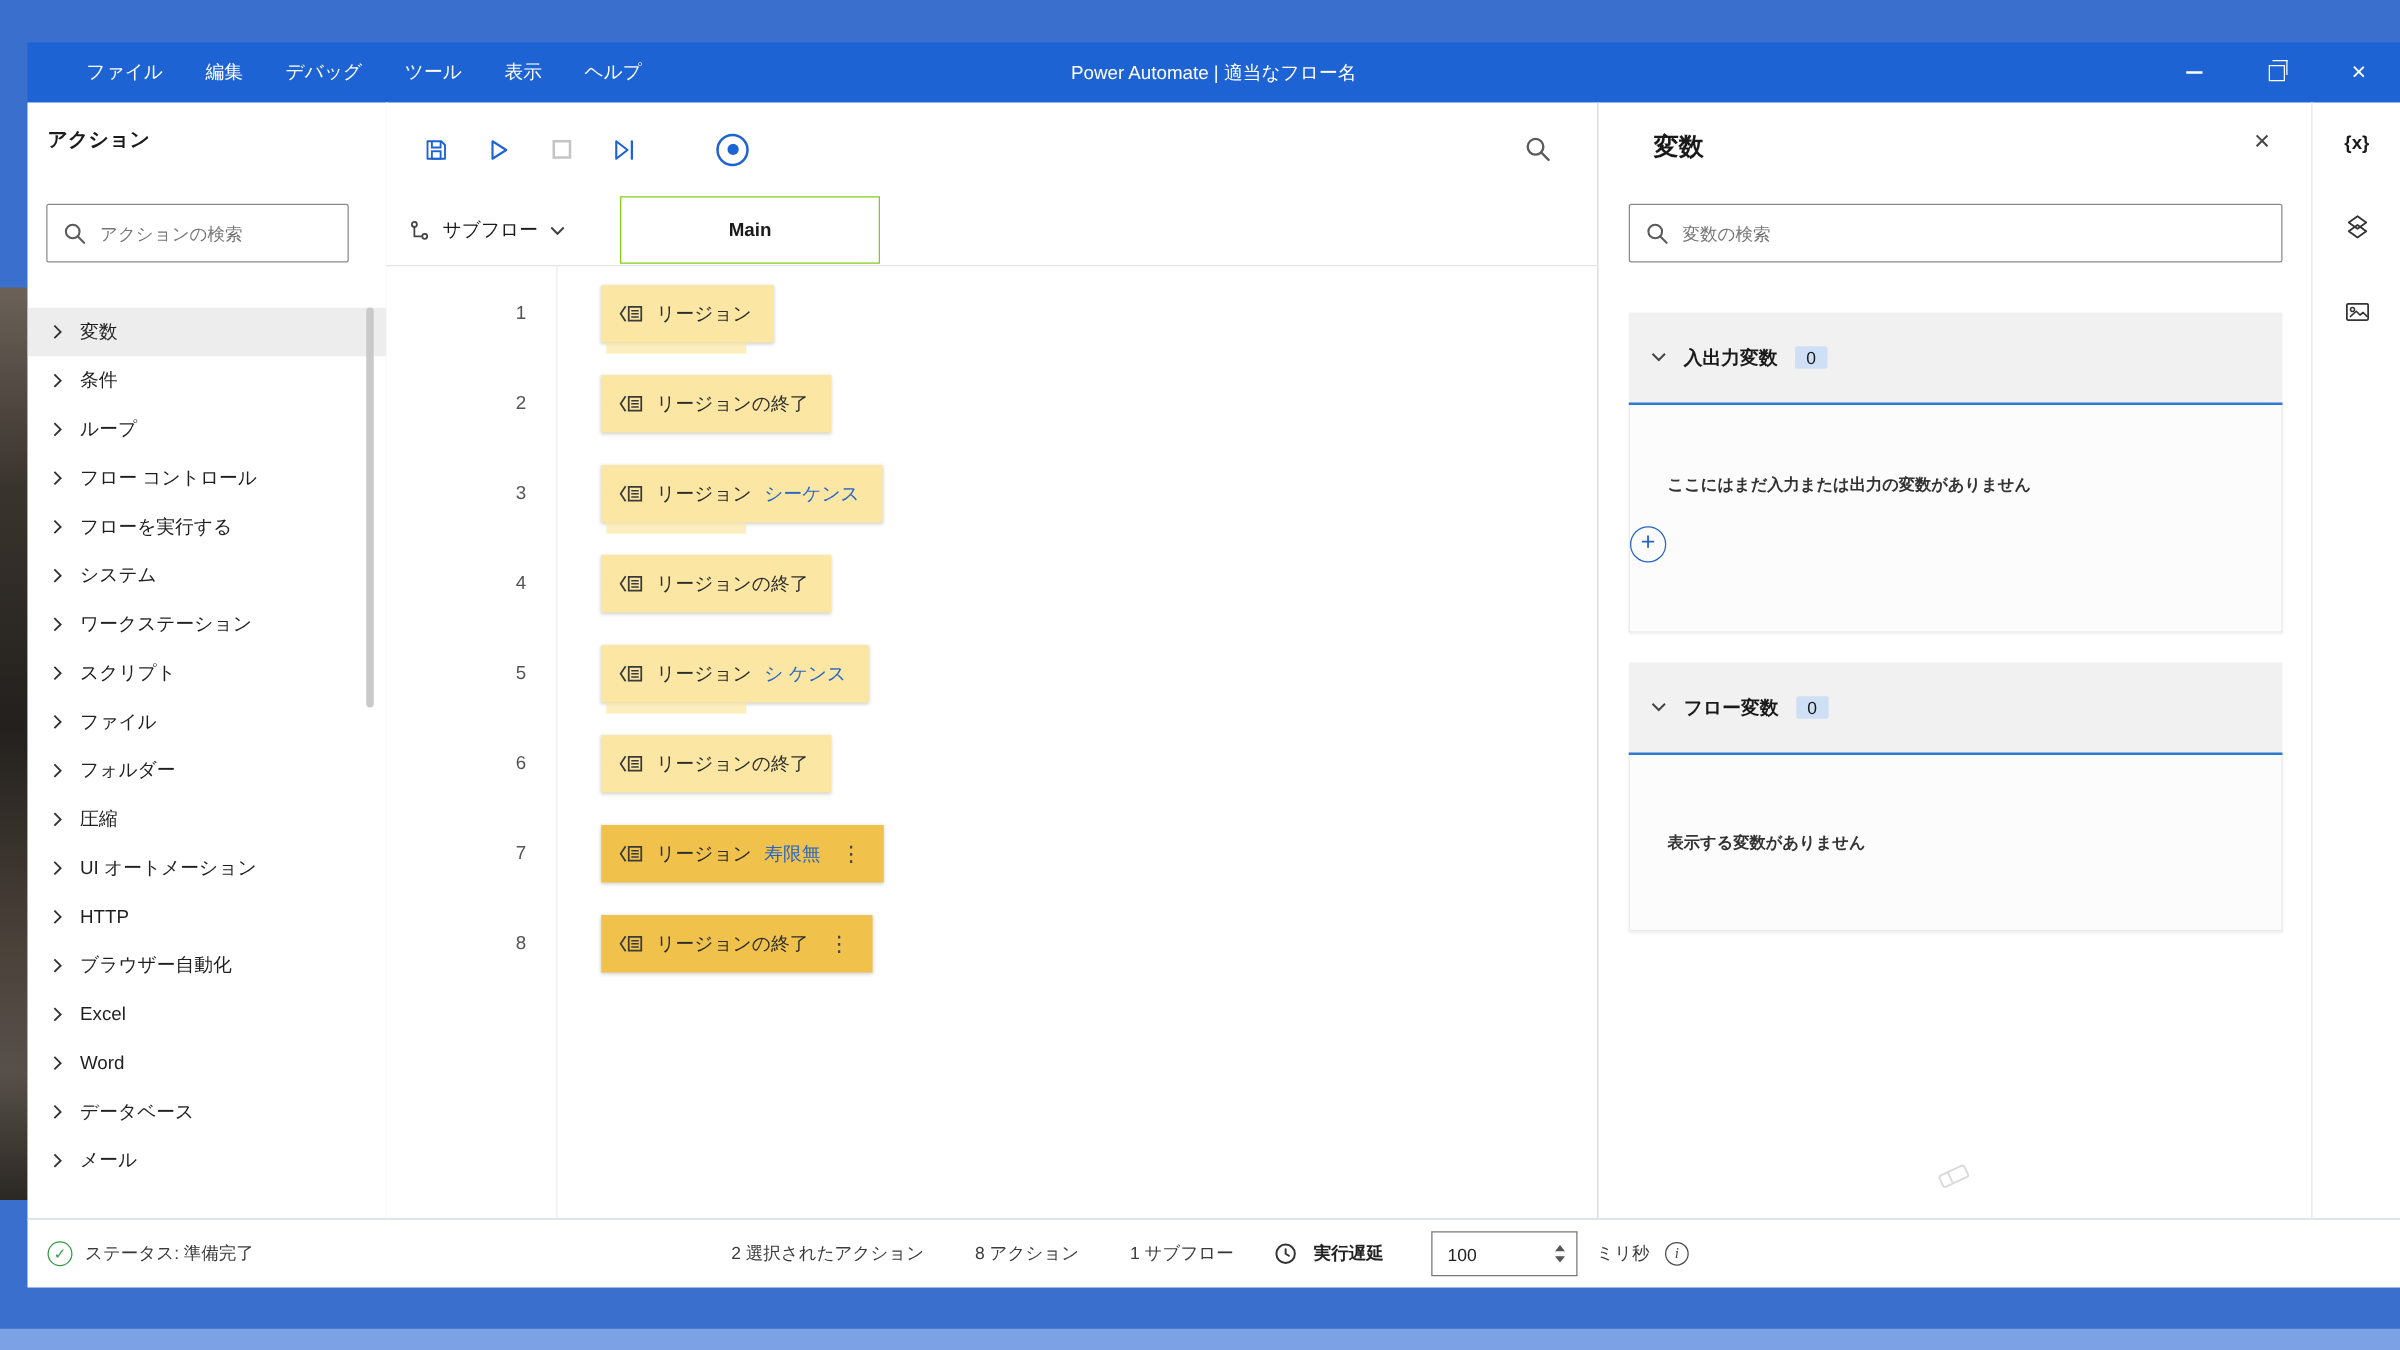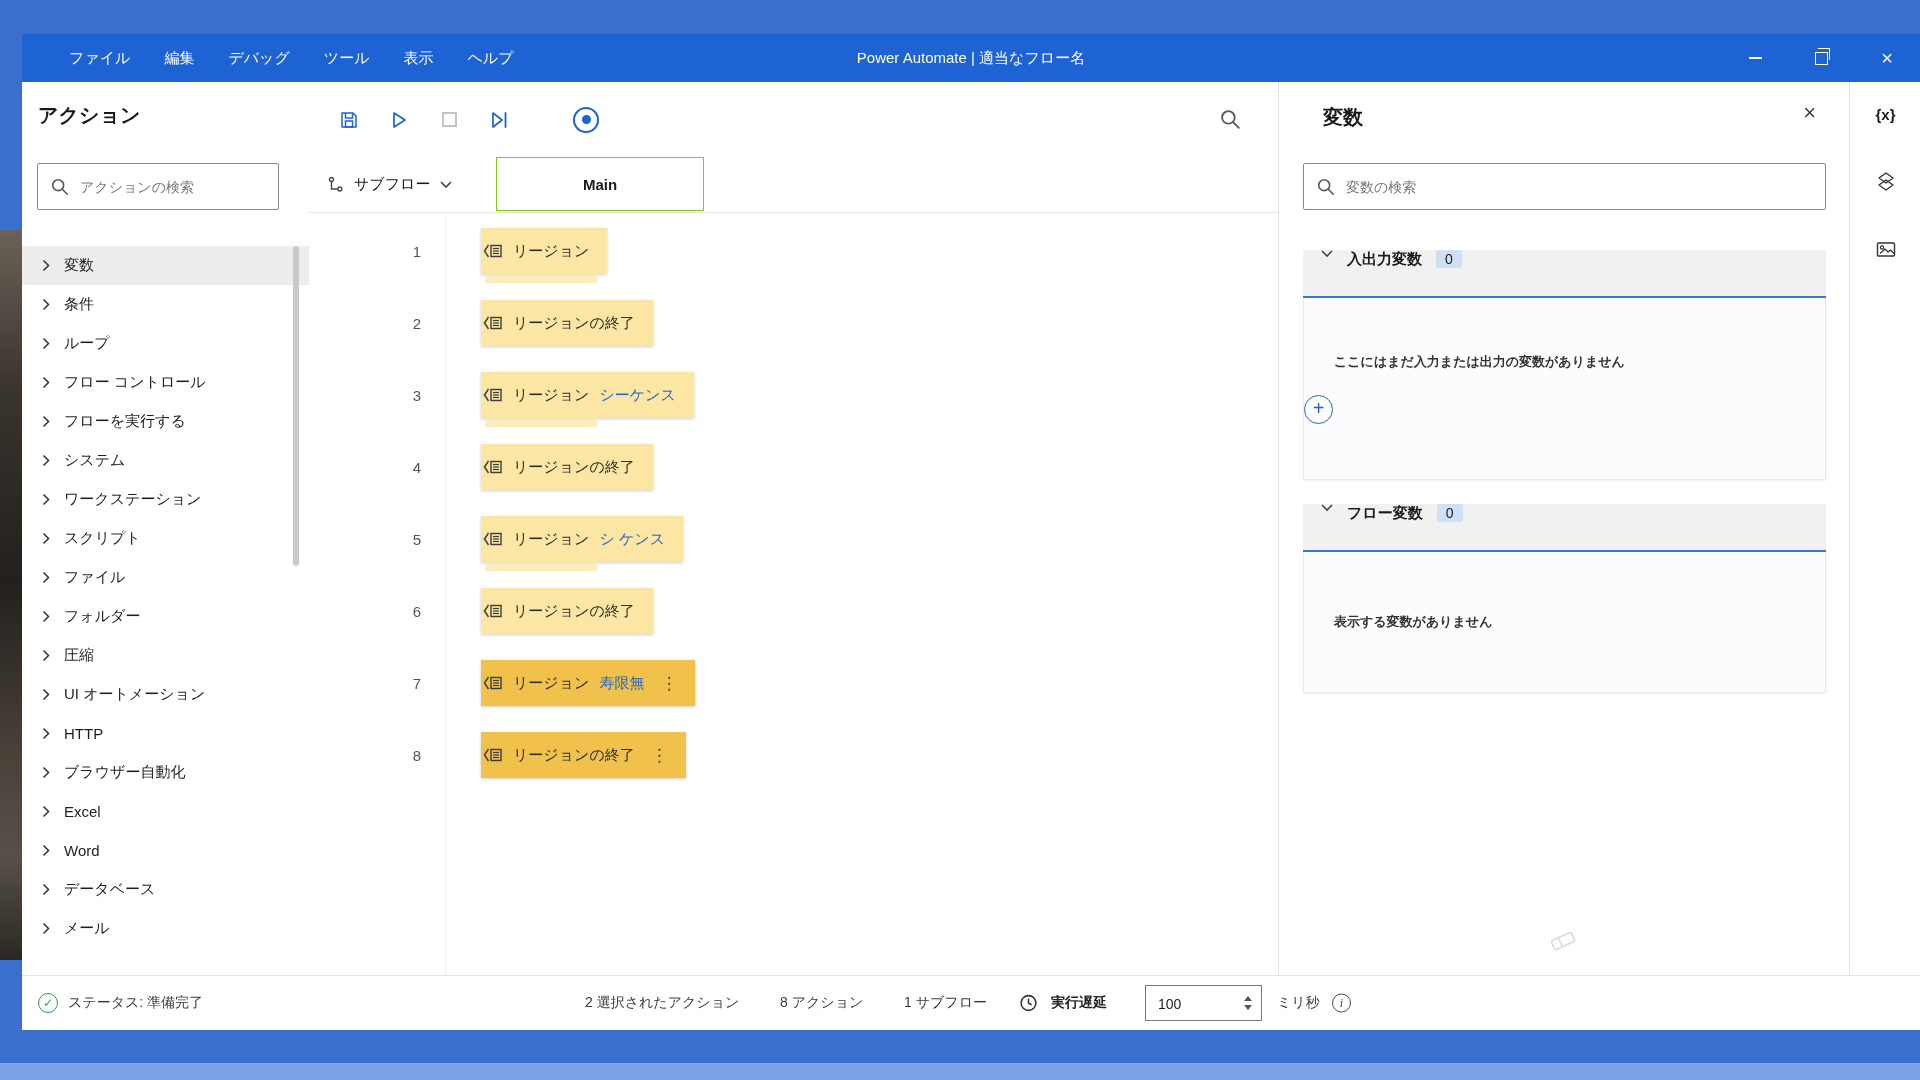--- a/index.html
+++ b/index.html
@@ -23,21 +23,21 @@
   .restore-glyph::before{content:"";position:absolute;left:2px;top:-5px;width:11px;height:11px;border:1.5px solid #fff;border-left:none;border-bottom:none;}
   .close-glyph{font-size:20px;line-height:1;color:#fff;}
 
   
   .actions-panel{position:absolute;left:22px;top:82px;width:287px;height:893px;background:#fff;border-right:1px solid #e3e3e3;overflow:hidden;}
   .canvas{position:absolute;left:309px;top:82px;width:969px;height:893px;background:#fff;}
   .vars-panel{position:absolute;left:1278px;top:82px;width:571px;height:893px;background:#fff;border-left:1px solid #e3e3e3;}
   .rail{position:absolute;left:1849px;top:82px;width:71px;height:893px;background:#fff;border-left:1px solid #e3e3e3;}
 
   
-  .panel-title{position:absolute;left:16px;top:20px;font-size:20px;font-weight:700;color:#1a1a1a;}
+  .panel-title{position:absolute;left:16px;top:20px;font-size:16px;font-weight:700;color:#1a1a1a;}
   .search-box{position:absolute;height:45px;border:1px solid #8a8a8a;border-radius:2px;background:#fff;display:flex;align-items:center;}
   .actions-search{left:15px;top:81px;width:240px;}
   .search-box svg{position:absolute;left:12px;}
   .search-box input{border:none;outline:none;background:transparent;width:100%;height:100%;padding-left:42px;font-size:14px;color:#333;font-family:inherit;}
   .search-box input::placeholder{color:#767676;}
   .cat-list{position:absolute;left:0;top:164px;right:0;bottom:0;overflow:hidden;}
   .cat-row{height:39px;display:flex;align-items:center;padding-left:20px;gap:14px;font-size:15px;color:#1f1f1f;cursor:default;white-space:nowrap;}
   .cat-row.selected{background:#ededed;}
   .cat-chev{display:flex;align-items:center;}
   .panel-scrollbar{position:absolute;right:10px;top:164px;width:6px;height:320px;background:#c9c9c9;border-radius:3px;}
@@ -53,37 +53,37 @@
   .tabrow{position:absolute;left:0;top:75px;right:0;height:55px;border-bottom:1px solid #e4e4e4;}
   .subflow-ctl{position:absolute;left:18px;top:0;height:55px;display:flex;align-items:center;gap:10px;font-size:15px;color:#1a1a1a;}
   .main-tab{position:absolute;left:187px;top:0;width:208px;height:54px;border:1px solid #84cc16;background:#fff;display:flex;align-items:center;justify-content:center;font-size:15px;font-weight:600;color:#1a1a1a;box-sizing:border-box;}
 
   
   .flow-area{position:absolute;left:0;top:130px;right:0;bottom:0;overflow:hidden;}
   .flow-area::before{content:"";position:absolute;left:136px;top:0;bottom:0;width:1px;background:#ededed;}
   .flow-rows{position:relative;padding-top:16px;}
   .flow-row{position:relative;height:46px;margin-bottom:26px;}
   .row-num{position:absolute;left:0;width:112px;text-align:right;top:50%;transform:translateY(-50%);color:#555;font-size:15px;}
-  .action-block{position:absolute;left:172px;top:0;height:46px;display:inline-flex;align-items:center;padding:0 18px 0 2px;background:#FBE7A3;box-shadow:0 1px 3px rgba(0,0,0,0.20);white-space:nowrap;cursor:default;}
+  .action-block{position:absolute;left:172px;top:0;height:46px;display:inline-flex;align-items:center;padding:0 18px 0 14px;background:#FBE7A3;box-shadow:0 1px 3px rgba(0,0,0,0.20);white-space:nowrap;cursor:default;}
   .action-block.selected{background:#F0C24B;}
   .block-label{font-size:15px;color:#2b2b2b;margin-left:10px;}
   .block-param{font-size:15px;color:#2866C5;margin-left:10px;}
   .block-param:empty{display:none;}
   .block-dots{display:none;margin-left:16px;color:#444;font-size:17px;line-height:1;}
   .block-dots.show{display:inline;}
   .block-connector{display:none;position:absolute;left:4px;top:46px;width:112px;height:9px;background:#FBE7A3;opacity:0.7;}
   .action-block.has-connector .block-connector{display:block;}
 
   
   .vars-title{position:absolute;left:44px;top:22px;font-size:20px;font-weight:700;color:#1a1a1a;}
   .vars-close{position:absolute;right:34px;top:20px;font-size:22px;line-height:1;color:#444;cursor:default;}
   .vars-search{left:24px;top:81px;width:521px;}
   .vars-sections{position:absolute;left:24px;top:168px;right:24px;}
   .var-section{margin-bottom:24px;}
-  .var-header{height:46px;background:#f1f1f1;border-bottom:2px solid #2F7AD4;display:flex;align-items:flex-start;padding:0 18px;gap:14px;}
+  .var-header{height:46px;background:#f1f1f1;border-bottom:2px solid #2F7AD4;display:flex;align-items:center;padding:13px 18px;gap:14px;}
   .var-header-label{font-size:15px;font-weight:700;color:#1a1a1a;}
   .var-count{background:#cfe0f6;color:#1b1b1b;font-size:14px;padding:1px 9px;border-radius:2px;}
   .var-body{background:#fcfcfc;border:1px solid #ebebeb;border-top:none;box-shadow:0 1px 2px rgba(0,0,0,0.07);display:flex;flex-direction:column;align-items:flex-start;justify-content:center;gap:24px;}
   .var-section:nth-of-type(1) .var-body{height:181px;}
   .var-section:nth-of-type(2) .var-body{height:140px;}
   .var-empty{font-size:13px;font-weight:600;color:#333;text-align:center;padding:0 30px;}
   .var-add{display:none;width:27px;height:27px;border:1px solid #2866C5;border-radius:50%;color:#2866C5;font-size:20px;line-height:25px;text-align:center;cursor:default;}
   .var-add.show{display:block;}
   .eraser-watermark{position:absolute;left:268px;top:845px;}
 

